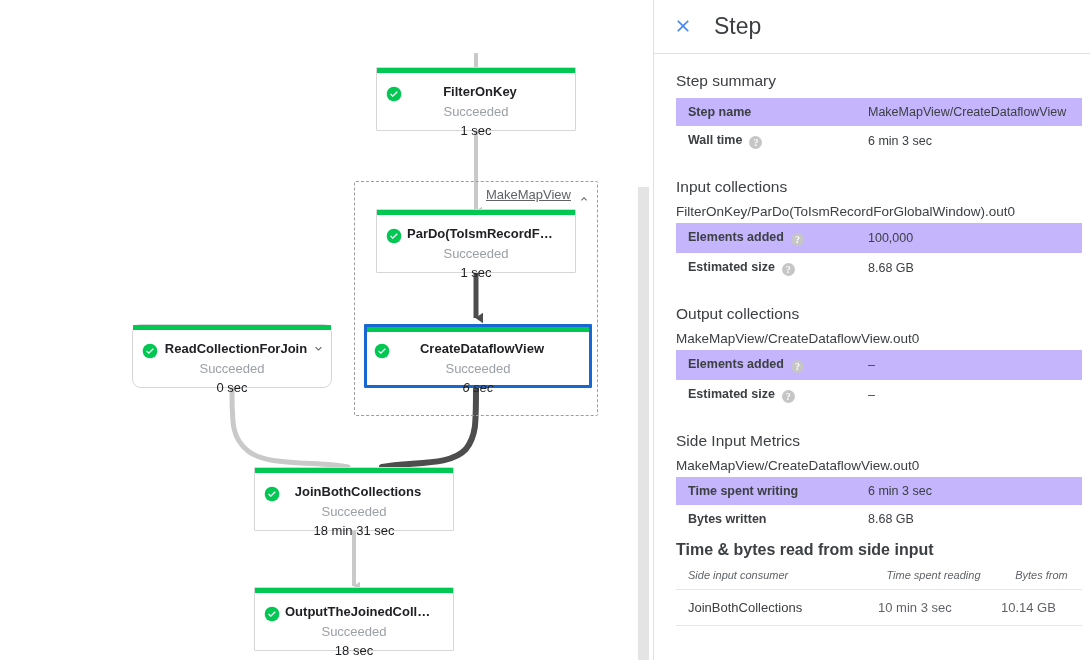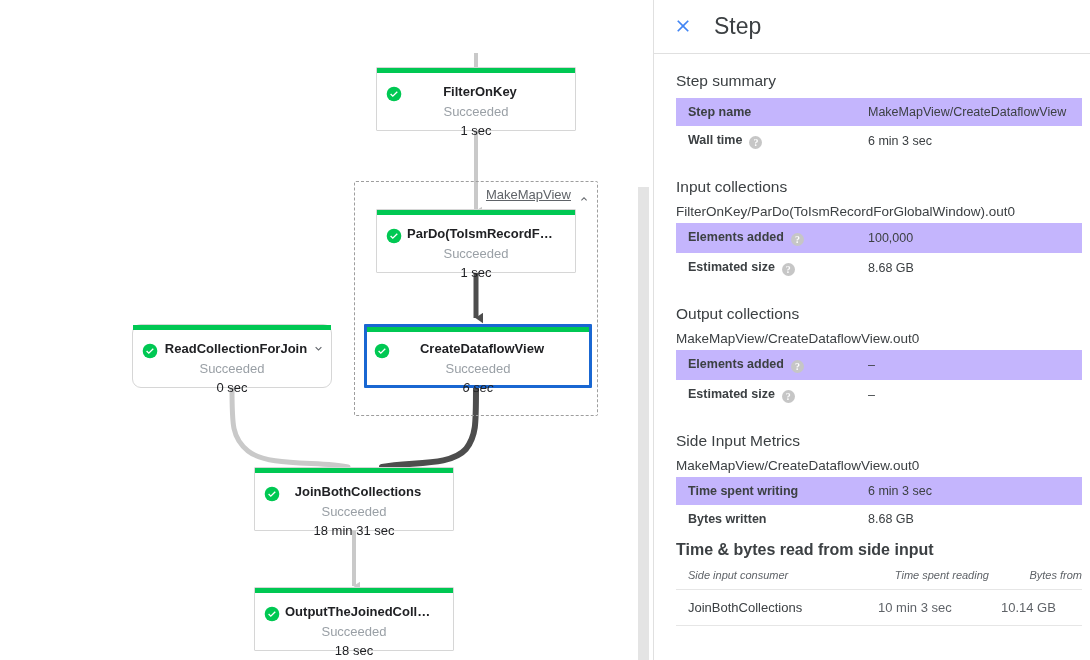--- a/index.html
+++ b/index.html
@@ -282,21 +282,21 @@
   }
   table.sidetable th {
     font-size: 11px;
     font-weight: normal;
     color: #5f6368;
     text-align: left;
     padding: 4px 0 8px 12px;
     border-bottom: 1px solid #e6e6e6;
     font-style: italic;
   }
-  table.sidetable th.num { text-align: right; }
+  table.sidetable th.num { text-align: center; }
   table.sidetable td {
     font-size: 13px;
     color: #3c4043;
     padding: 10px 0 10px 12px;
     border-bottom: 1px solid #e6e6e6;
   }
   table.sidetable td.muted { color: #5f6368; }
 </style>
 </head>
 <body>

